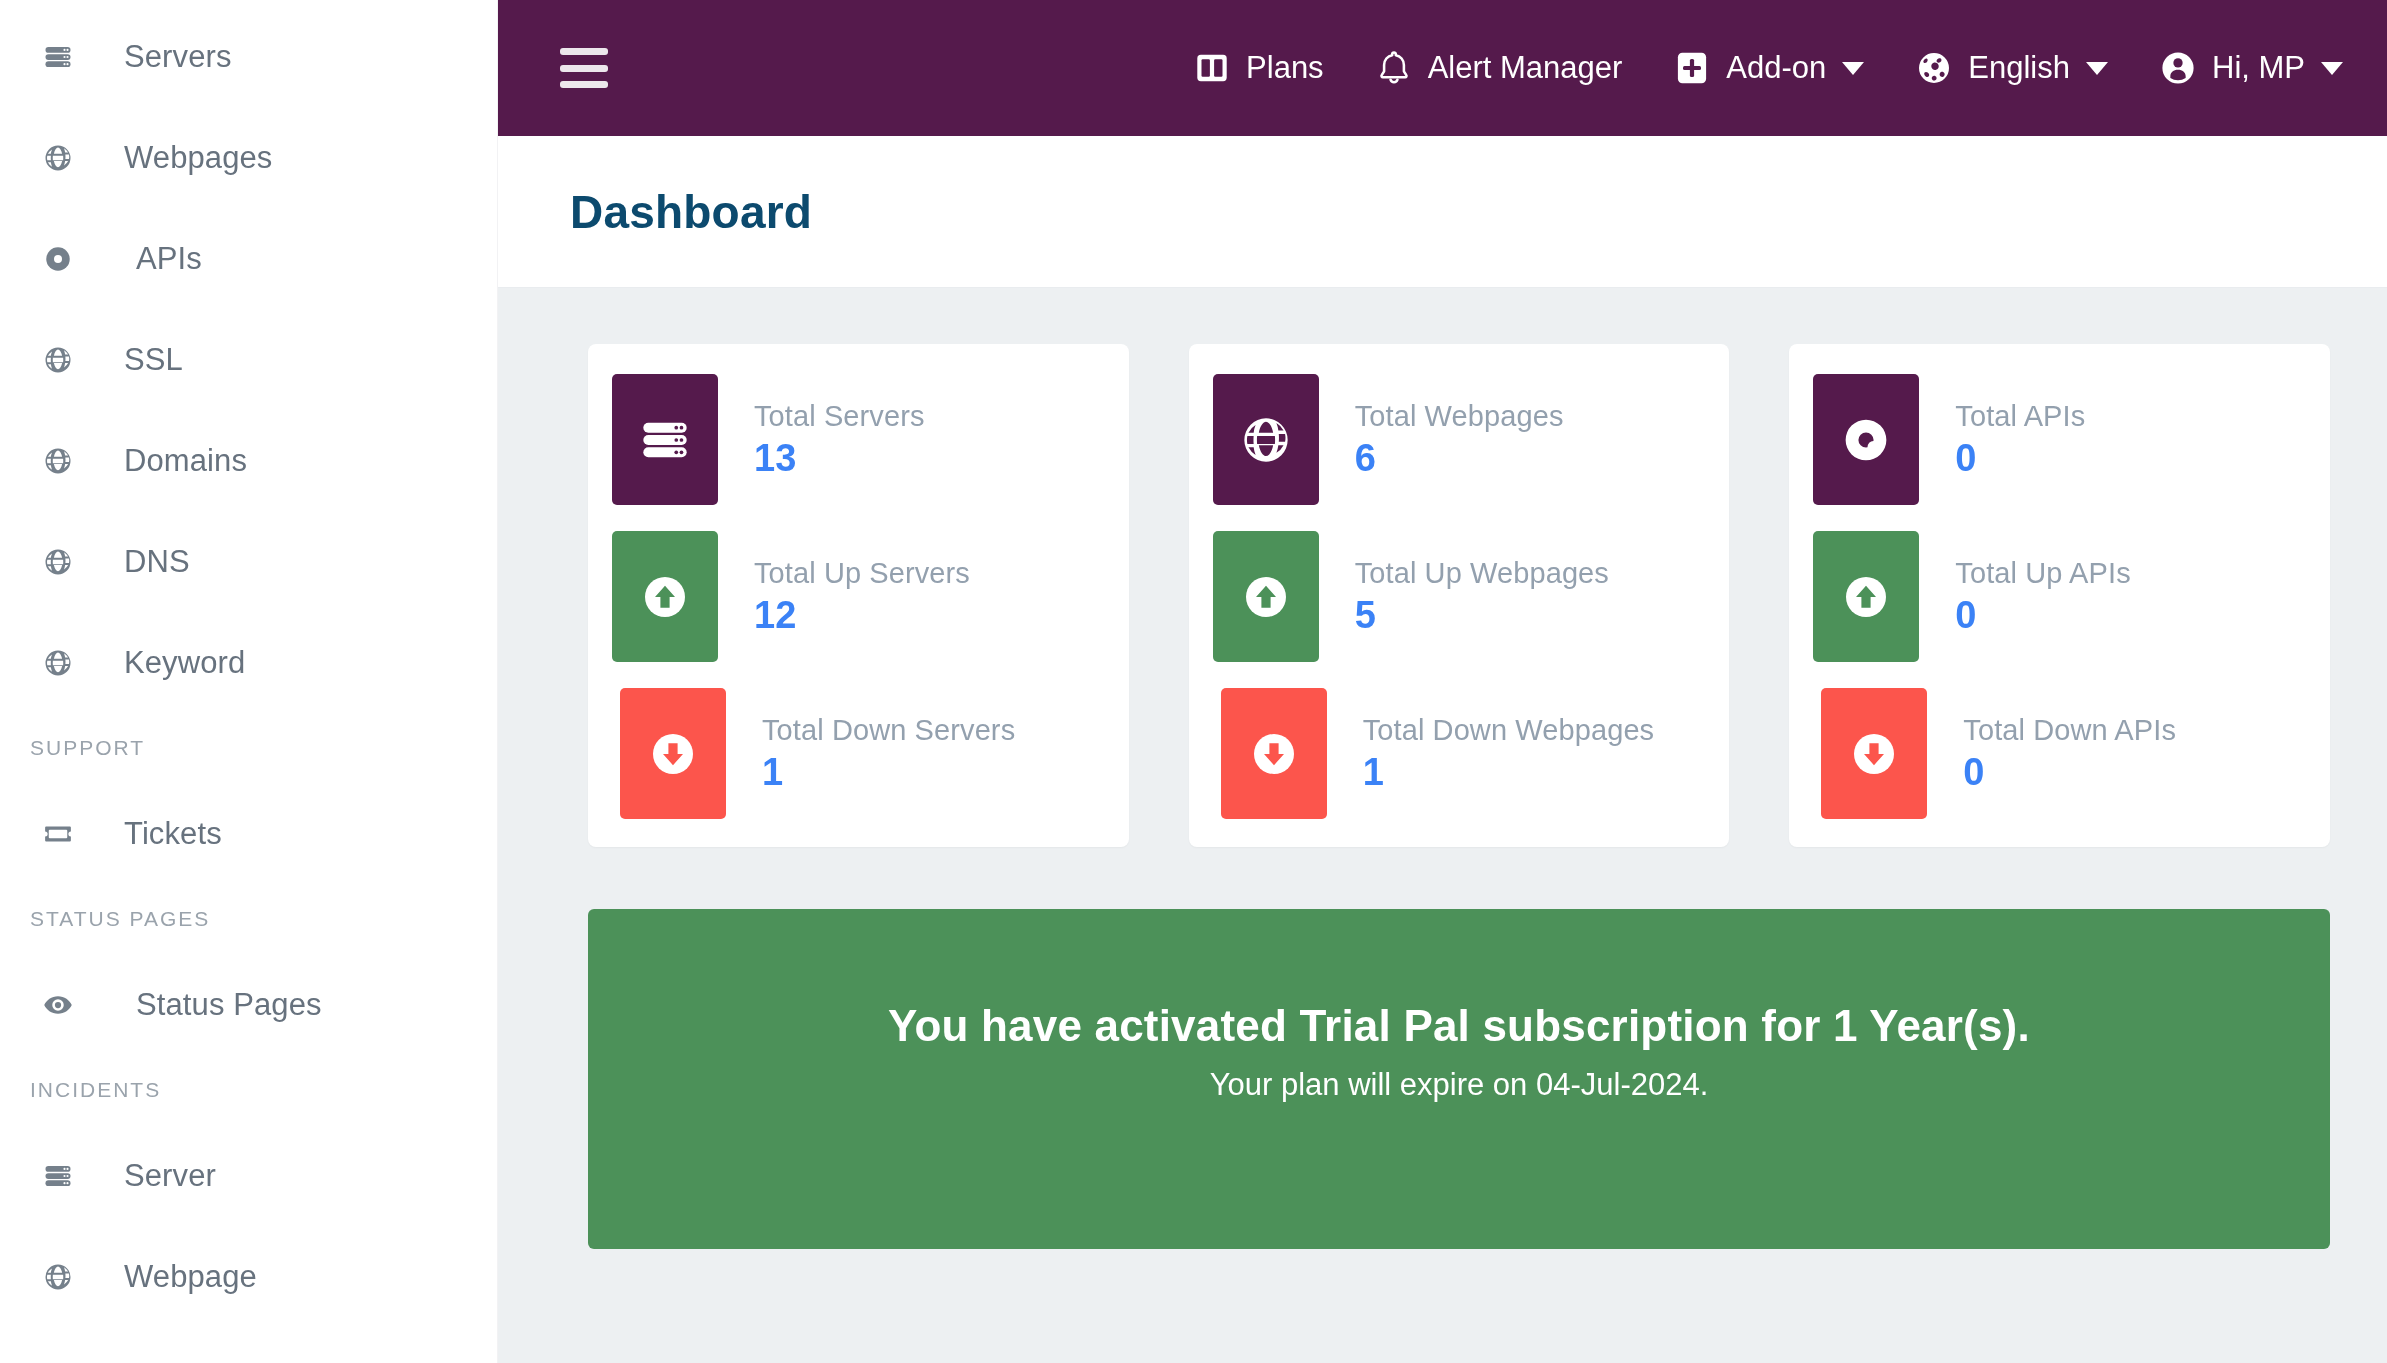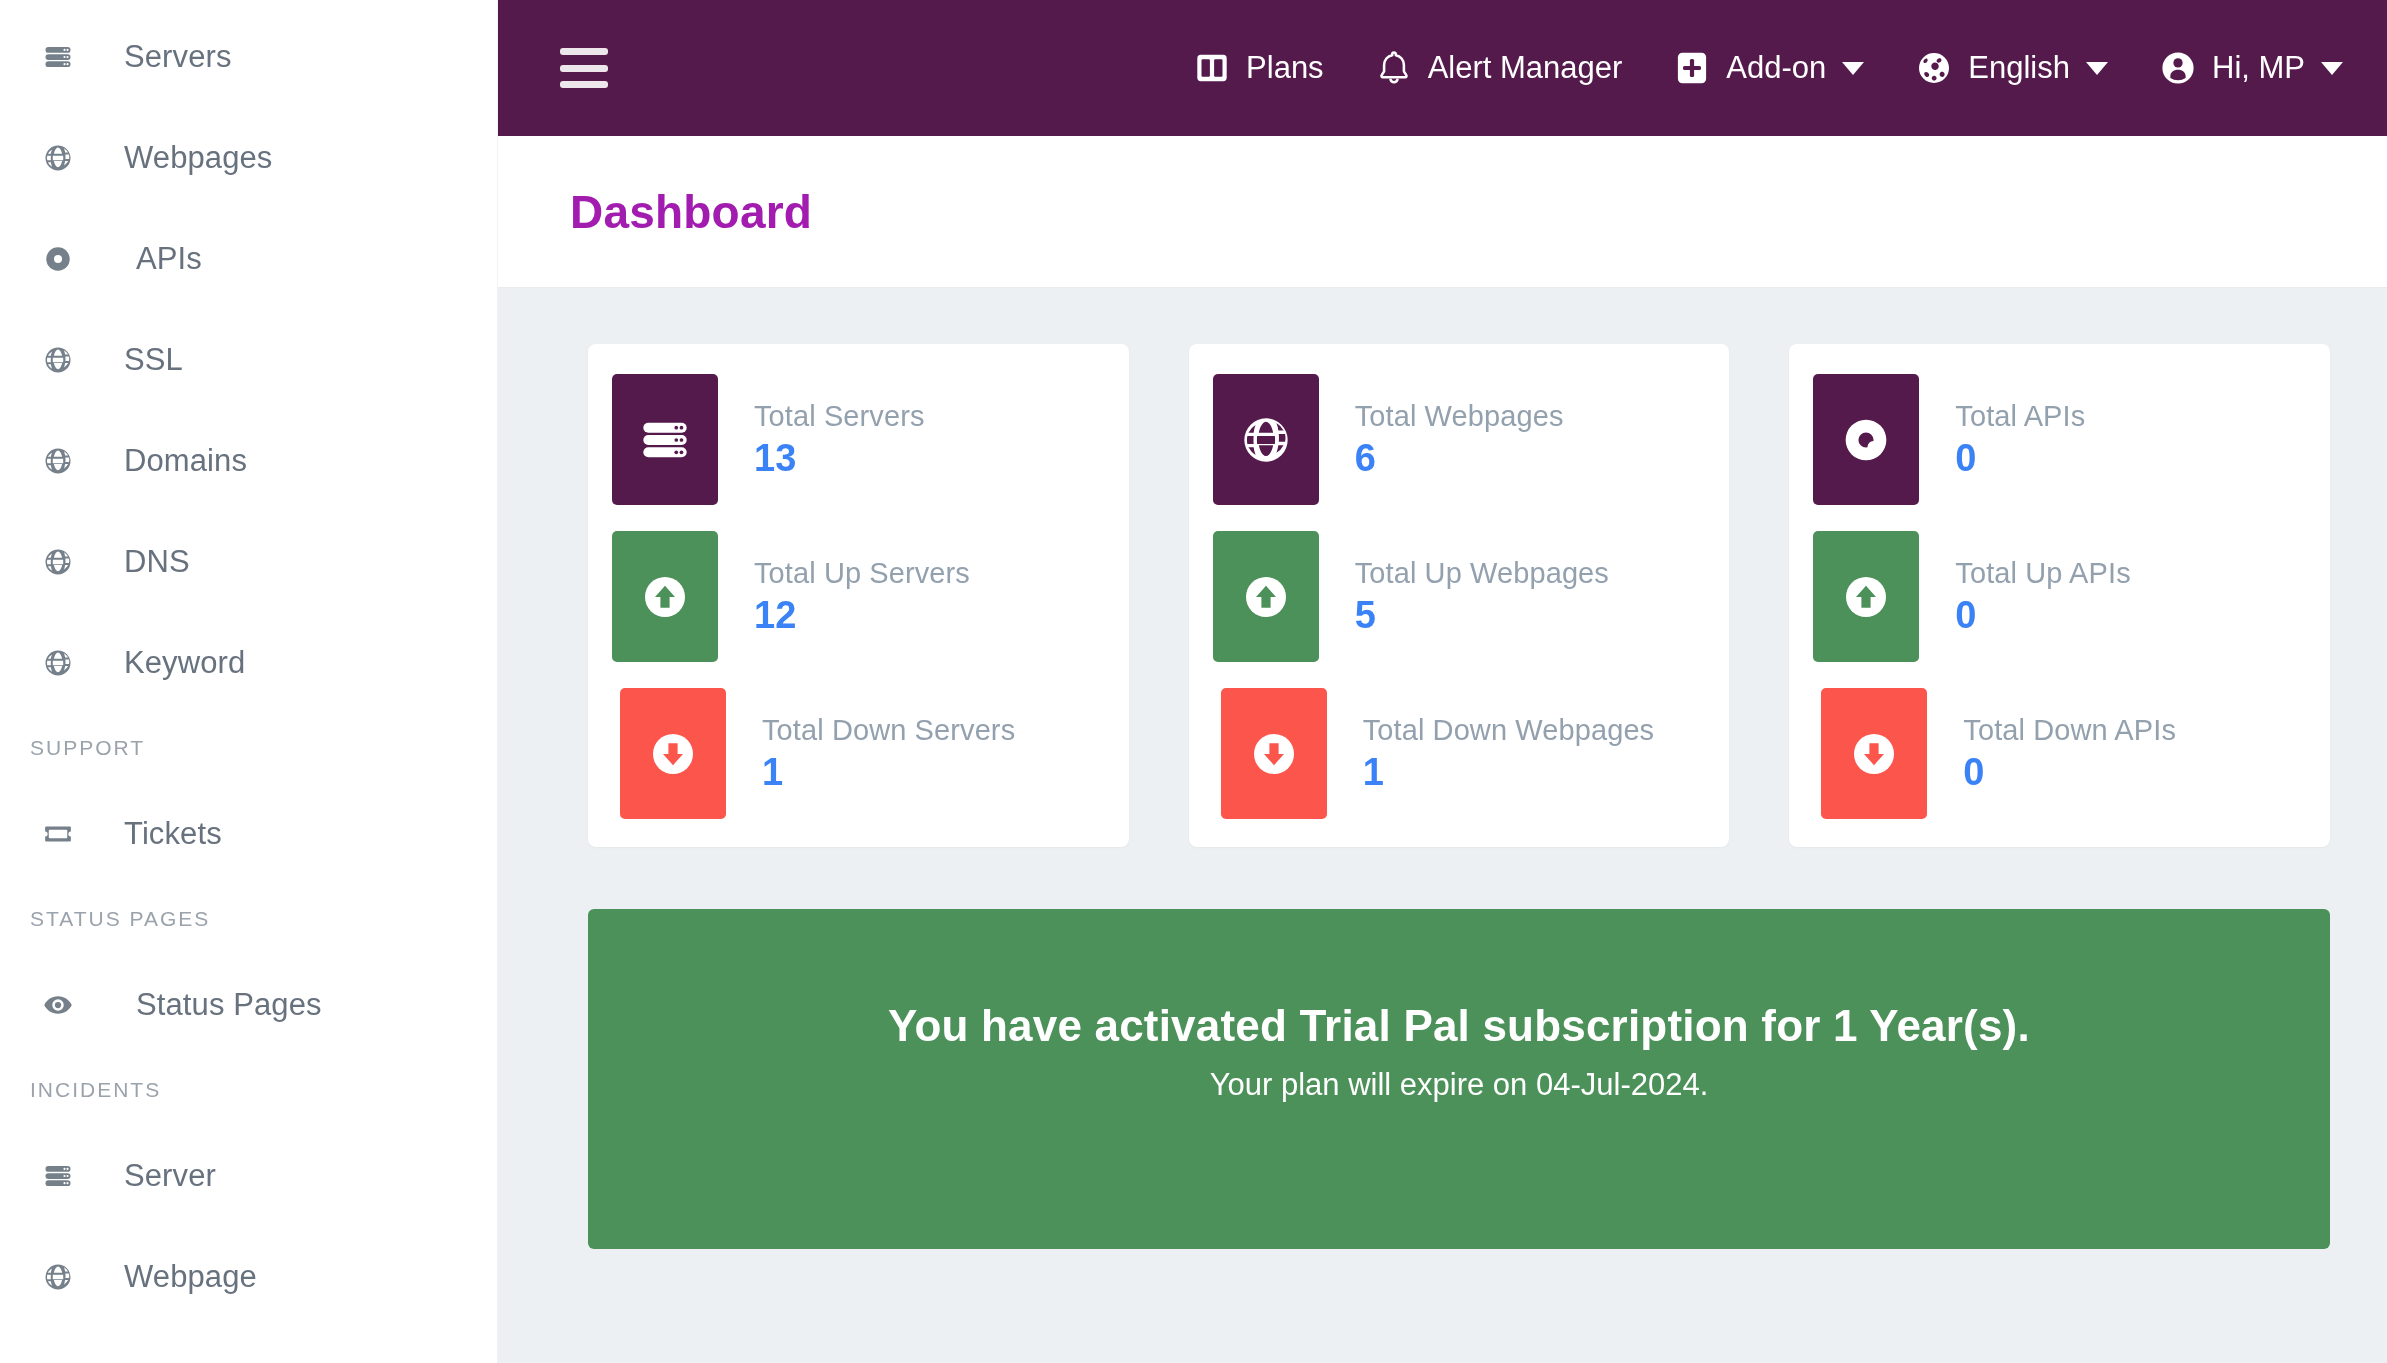--- a/index.html
+++ b/index.html
@@ -92,21 +92,21 @@
   .page-head {
     background:#ffffff;
     height:152px; flex:0 0 152px;
     display:flex; align-items:center;
     padding-left:72px;
     border-bottom:1px solid #e9ecef;
   }
   .page-title {
     font-size:46px;
     font-weight:bold;
-    color:#a21caf;
+    color:#0c4a6e;
     letter-spacing:0.2px;
   }
 
   .content {
     flex:1;
     background:#edf0f2;
     padding:56px 57px 0 90px;
     overflow:hidden;
   }
 

